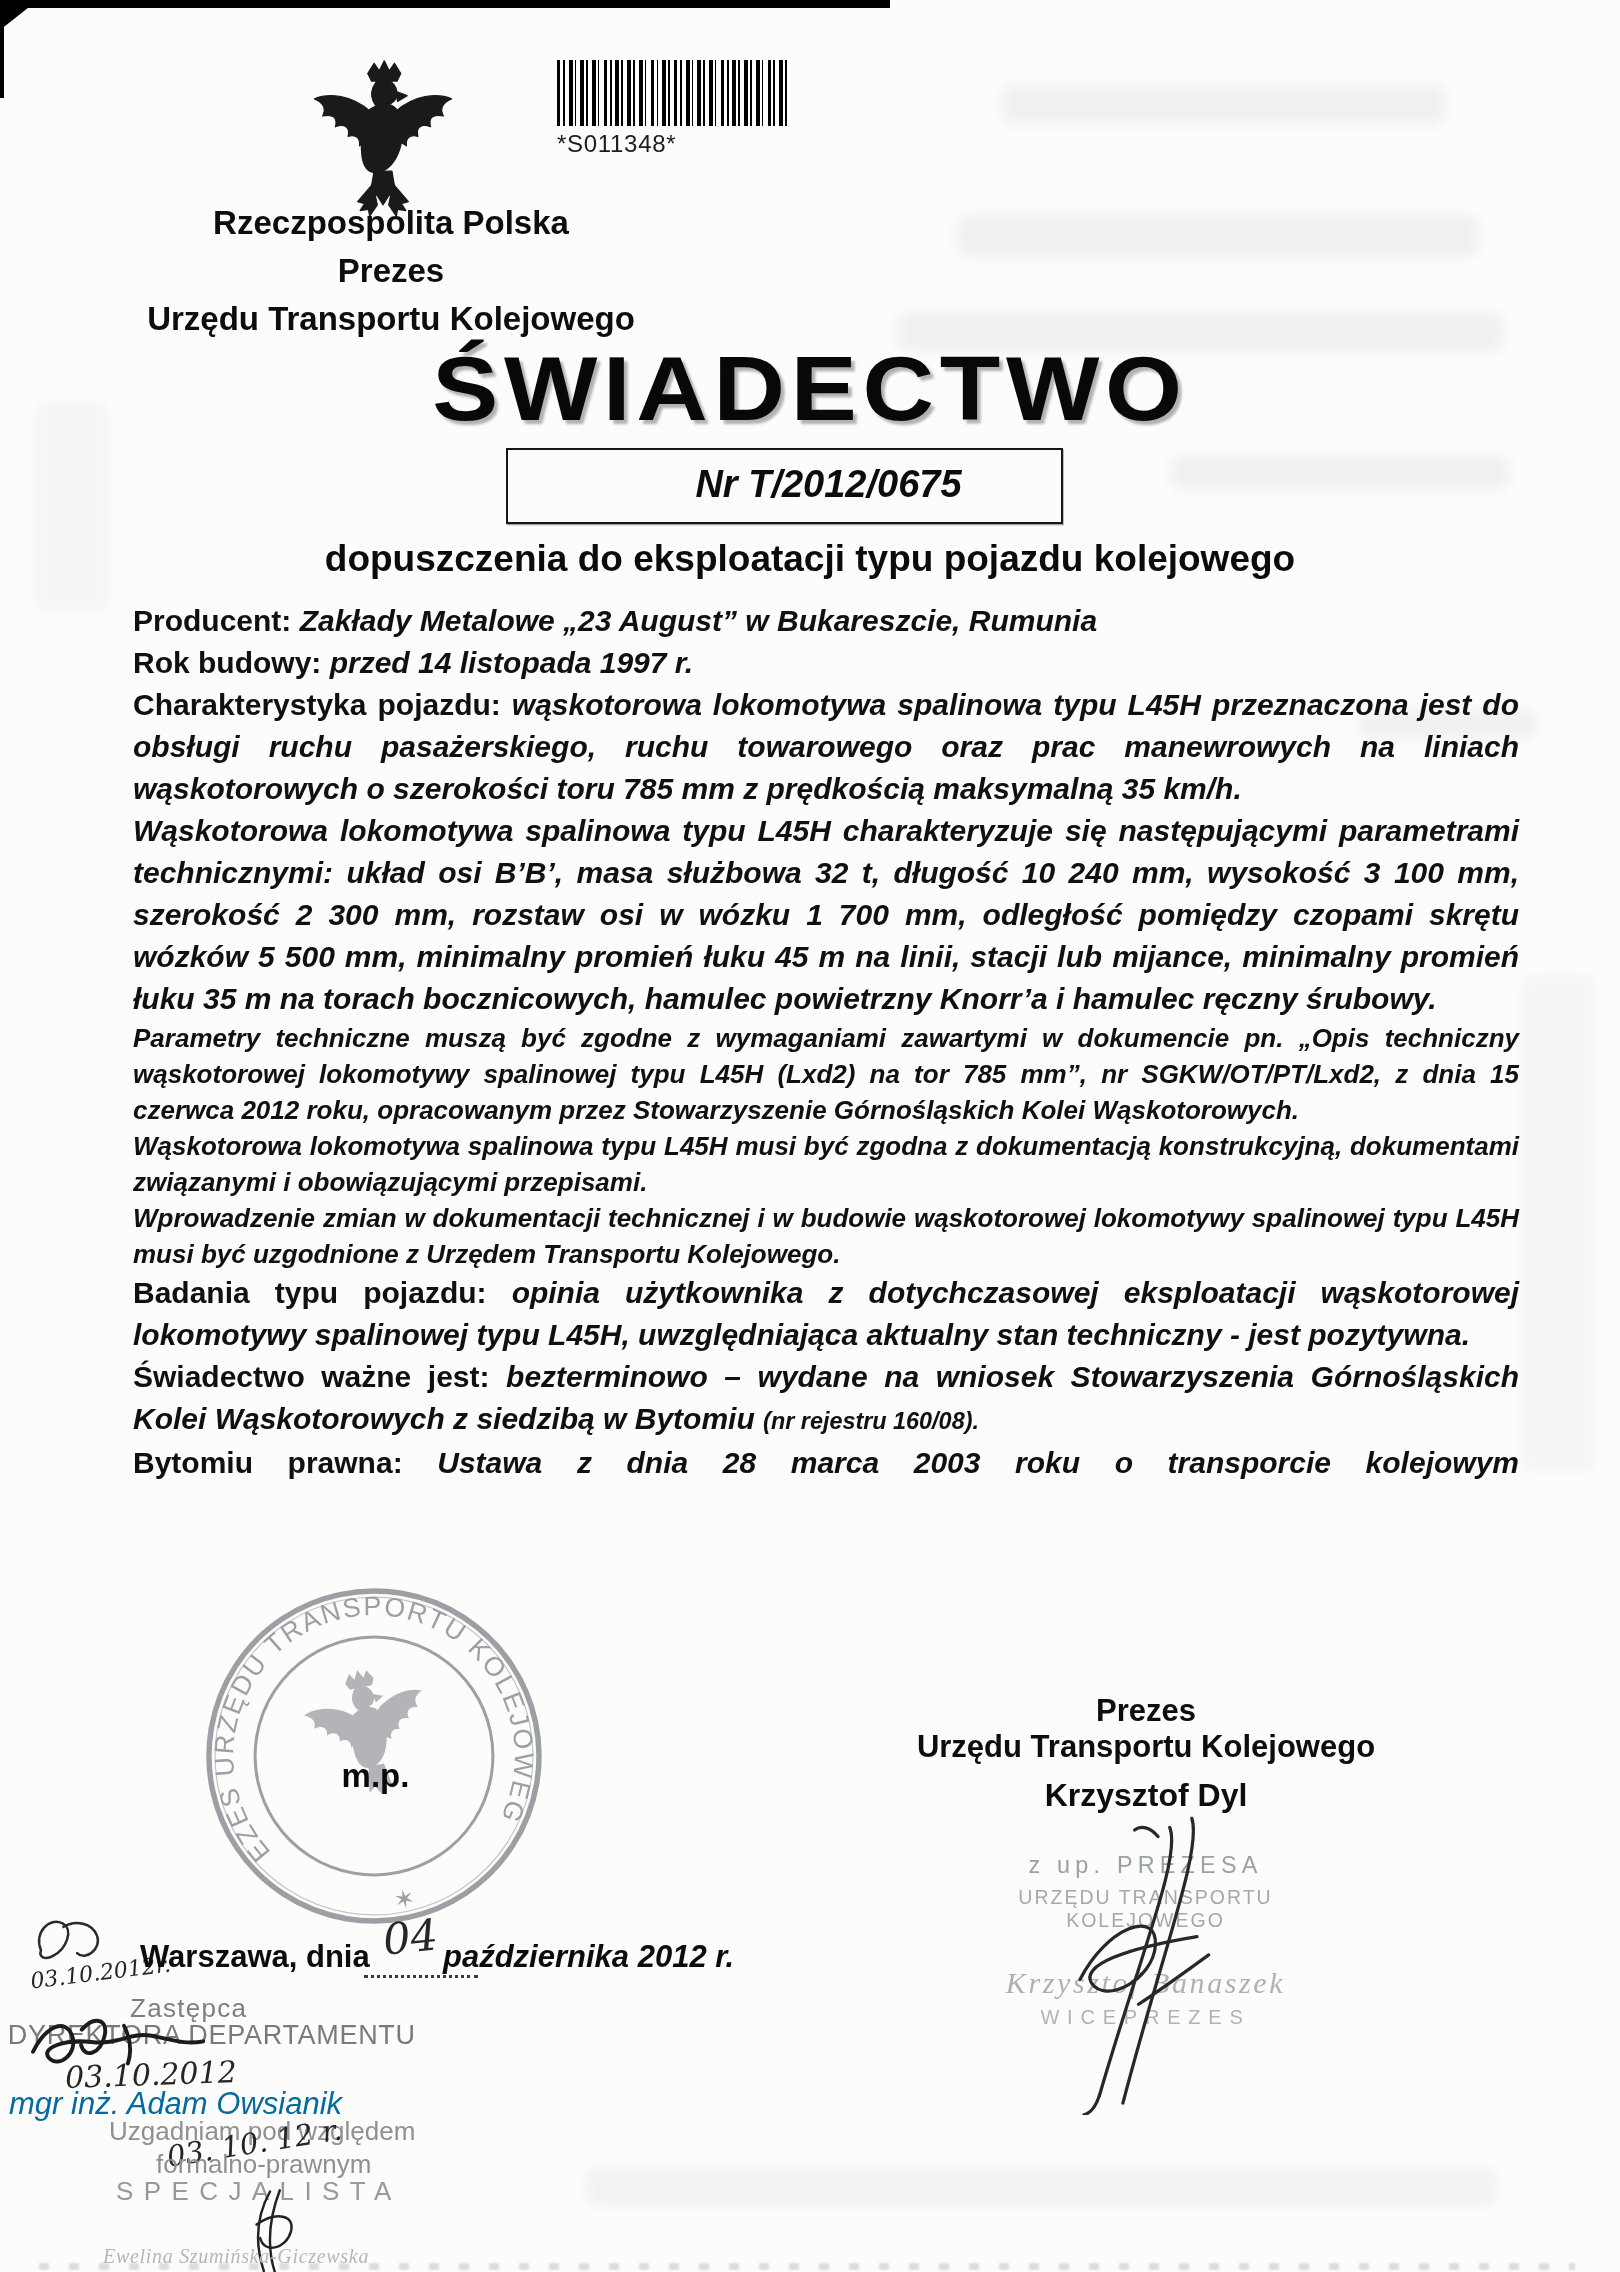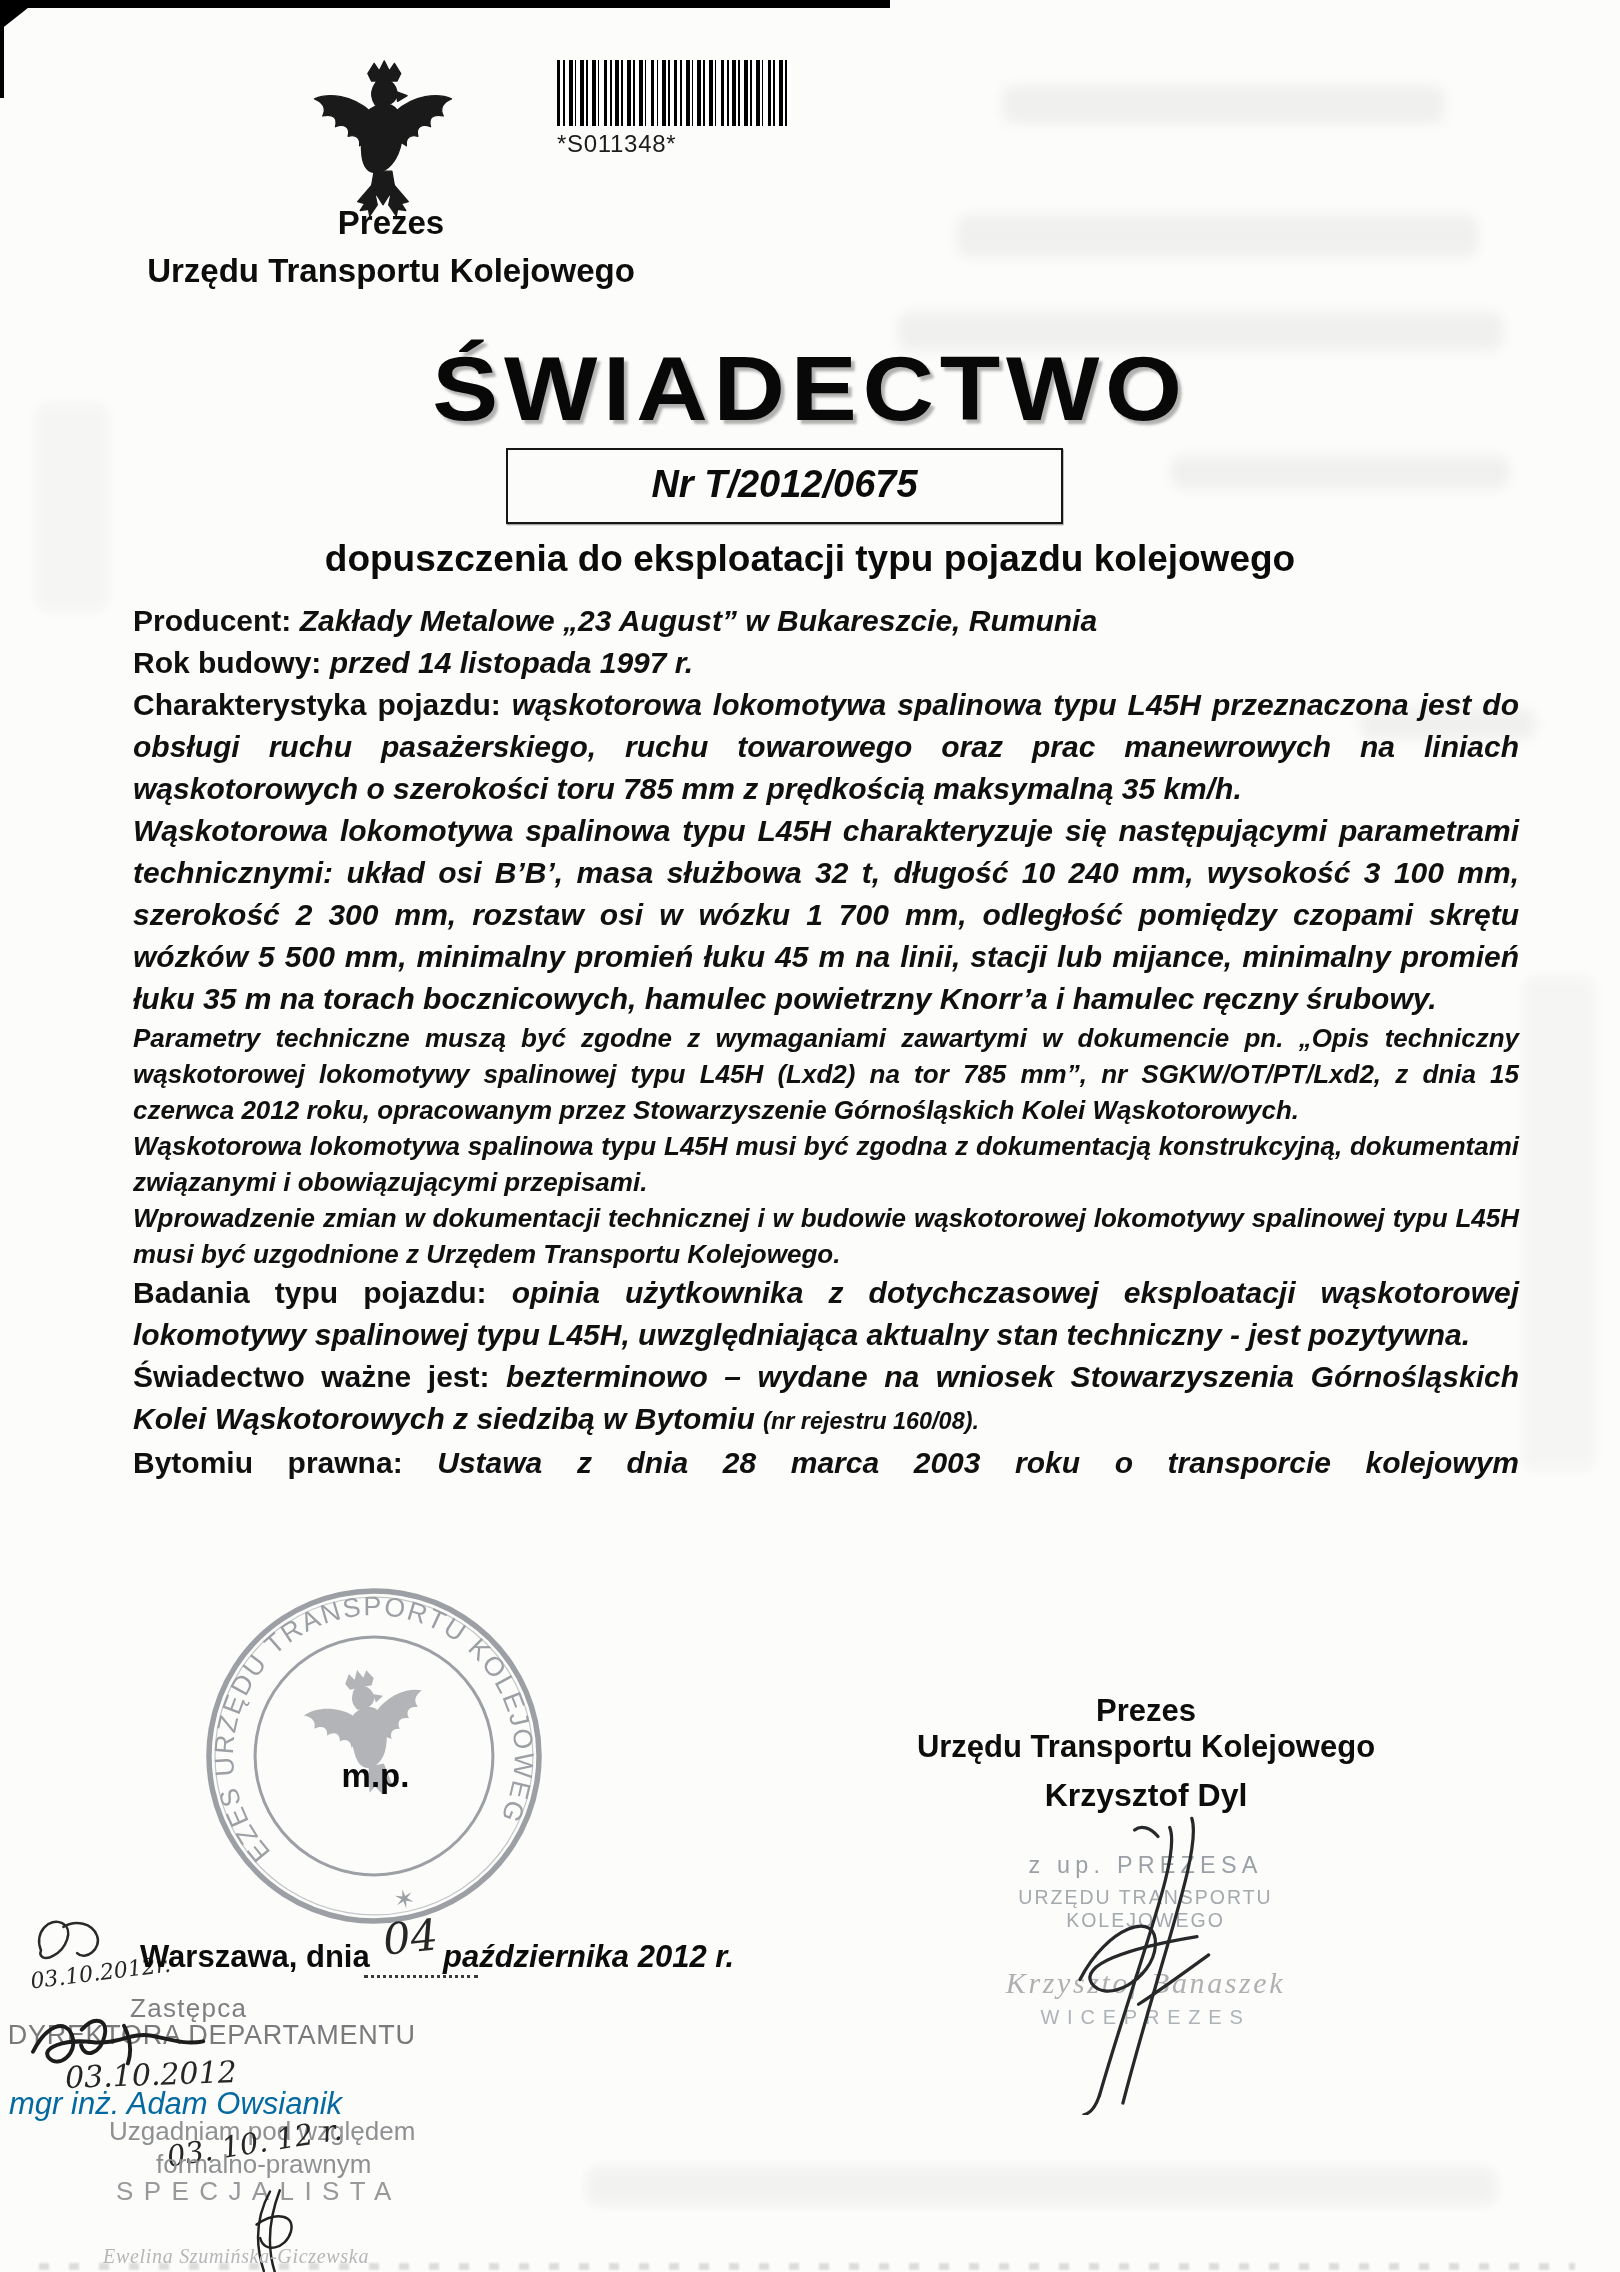--- a/index.html
+++ b/index.html
@@ -18,21 +18,21 @@
     background:repeating-linear-gradient(90deg,rgba(0,0,0,.28) 0 10.4px,transparent 10.4px 30px);}
   
   .emblem{left:306px;top:57px;width:154px;height:203px;}
   .barcode{left:557px;top:60px;width:234px;height:66px;
     background:repeating-linear-gradient(90deg,#000 0 3.3px,#fff 3.3px 5.9px,#000 5.9px 7.8px,#fff 7.8px 11.7px,#000 11.7px 15.6px,#fff 15.6px 17.6px,#000 17.6px 19px,#fff 19px 23.4px);}
   .barcode-caption{left:557px;top:130px;width:234px;text-align:left;font-size:24px;letter-spacing:0.7px;color:#1c1c1c;}
   .issuer{left:98px;top:199px;width:586px;text-align:center;font-weight:bold;font-size:33px;line-height:48px;color:#0d0d0d;}
   .title{left:0;top:338px;width:1620px;text-align:center;font-size:90px;font-weight:bold;letter-spacing:5.2px;
     transform:scaleX(1.1);color:#080808;text-shadow:3.3px 3.9px 2.6px rgba(0,0,0,.30);}
   .nr-box{left:506px;top:448px;width:553px;height:72px;border:2.6px solid #161616;box-shadow:0.7px 1.3px 0 rgba(0,0,0,.35);}
-  .nr-text{width:100%;line-height:69px;text-align:center;font-size:38px;font-weight:bold;font-style:italic;color:#0c0c0c;}
+  .nr-text{width:100%;line-height:69px;text-align:center;font-size:38px;font-weight:bold;font-style:italic;color:#0c0c0c;padding-left:44px;}
   .subtitle{left:117px;top:538px;width:1386px;text-align:center;font-size:37px;font-weight:bold;color:#0b0b0b;}
   
   .body{left:133px;top:600px;width:1386px;font-size:30px;line-height:42px;font-weight:bold;color:#101010;}
   .body p{margin:0;}
   .jst{text-align:justify;}
   .lbl{font-style:normal;}
   .val{font-style:italic;}
   .small{font-size:26px;line-height:36px;font-style:italic;}
   .tiny{font-size:23.4px;margin-top:28px;}
   .mt1{margin-top:15.6px;} .mt2{margin-top:18px;} .mt3{margin-top:23.4px;} .mt0{margin-top:5.2px;}
@@ -101,20 +101,21 @@
       <path d="M106,180 l28,0 8,46 -12,-9 -10,16 -10,-16 -12,9 z"></path>
       <path d="M104,200 l-24,28 11,3 -7,11 13,-2 2,11 12,-18 z"></path>
       <path d="M136,200 l24,28 -11,3 7,11 -13,-2 -2,11 -12,-18 z"></path>
     </g>
   </svg>
 
   <div class="abs barcode"></div>
   <div class="abs barcode-caption">*S011348*</div>
 
   <div class="abs issuer">
+    <div>Rzeczpospolita Polska</div>
     <div>Prezes</div>
     <div>Urzędu Transportu Kolejowego</div>
   </div>
 
   <div class="abs title">ŚWIADECTWO</div>
 
   <div class="abs nr-box">
     <div class="nr-text">Nr T/2012/0675</div>
   </div>
 

